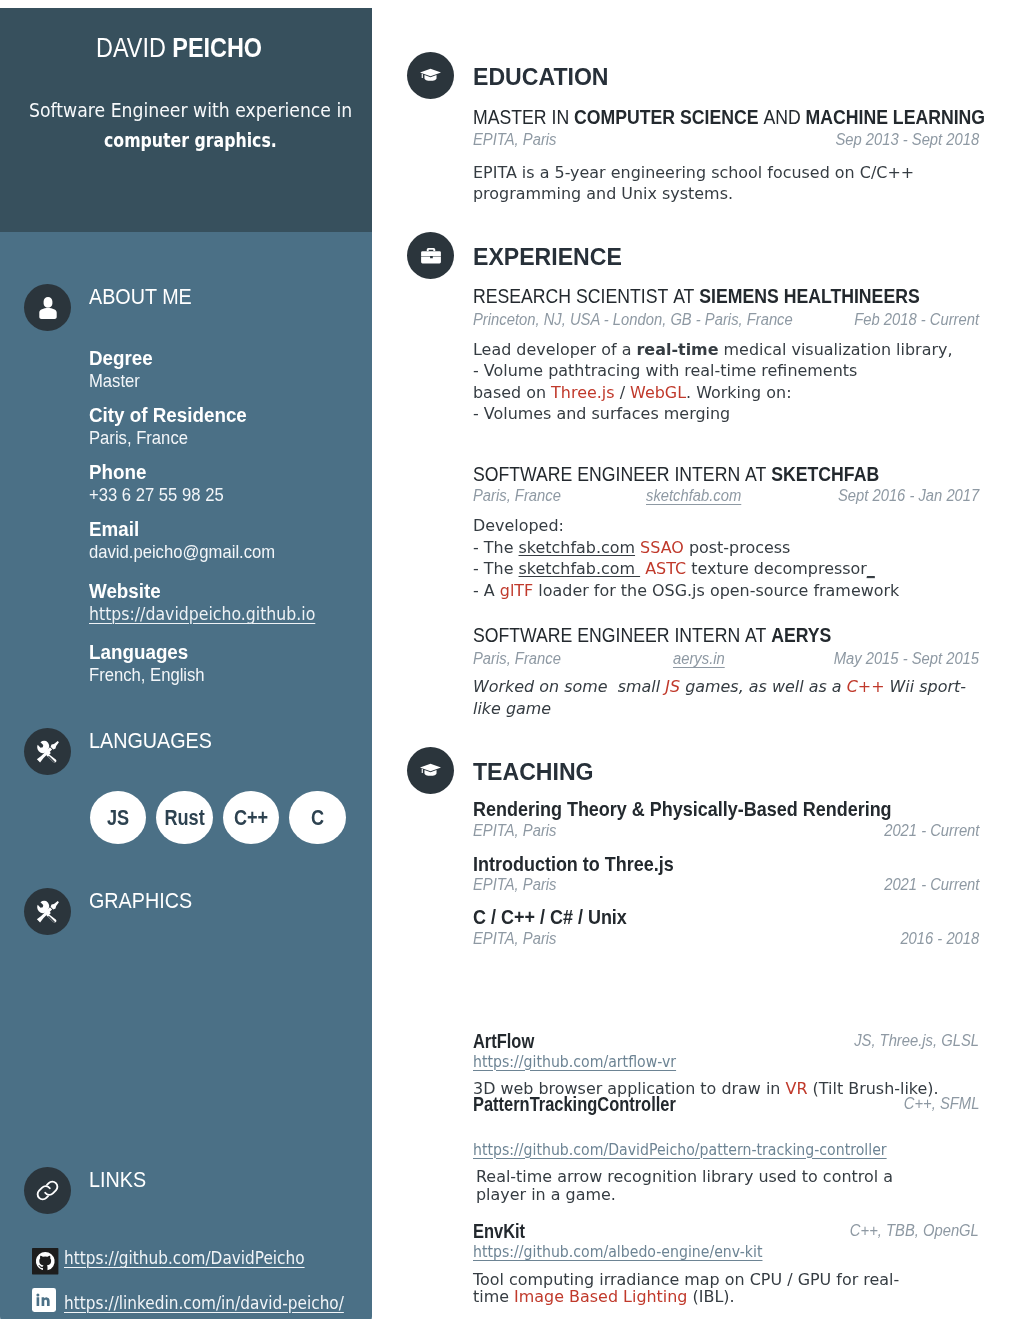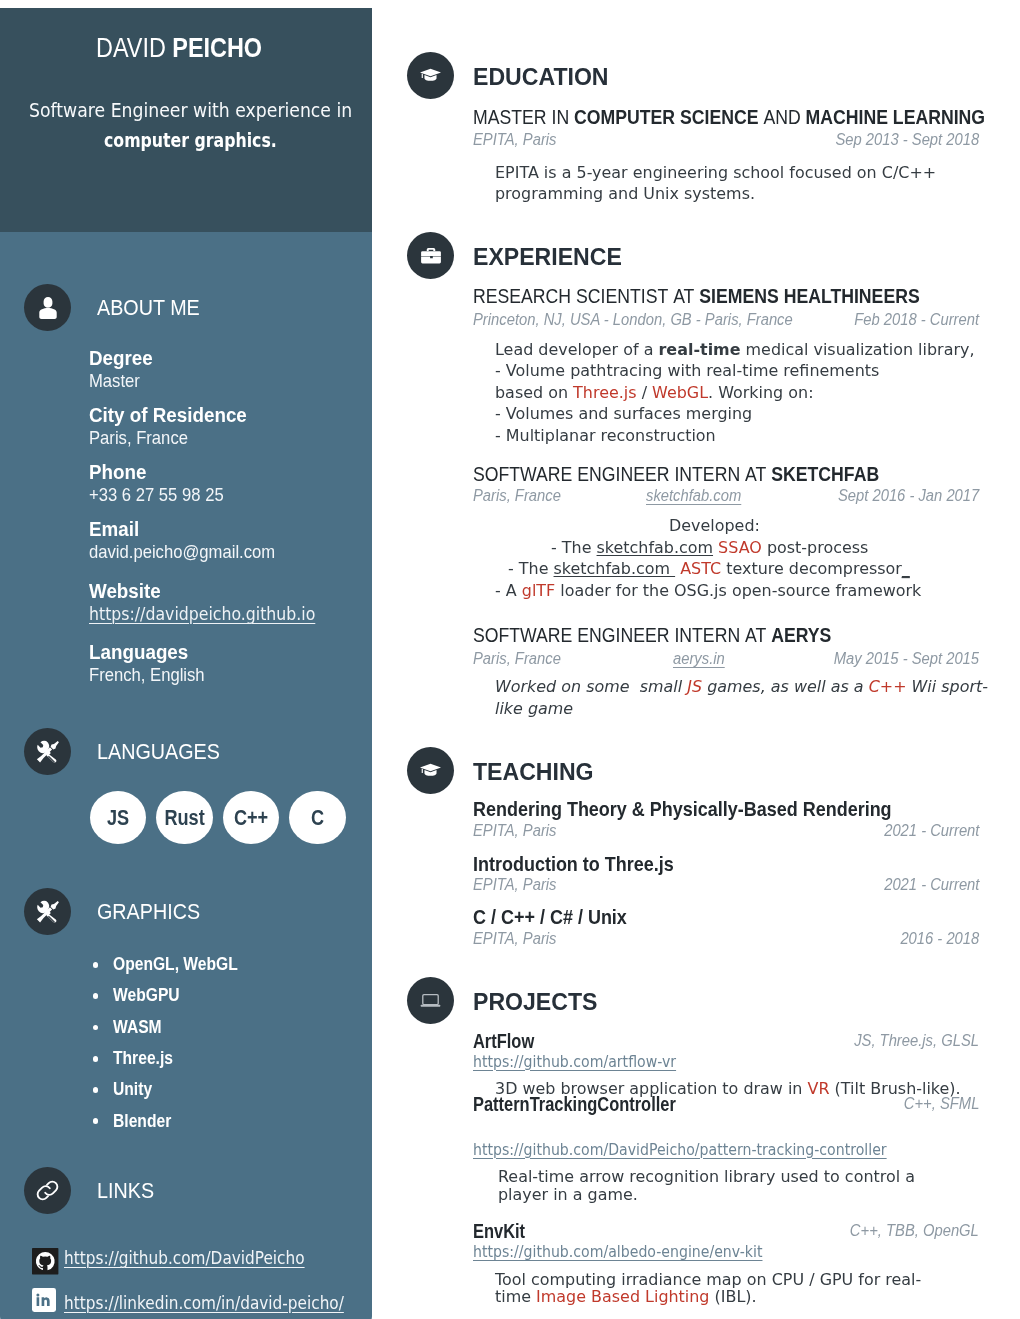--- a/index.html
+++ b/index.html
@@ -10,21 +10,21 @@
   .sidebar{position:absolute;left:0;top:8px;width:372px;height:1319px;background:#4b7086;color:#fff;border-radius:11px;}
   .side-head{position:absolute;left:0;top:0;width:372px;height:224px;background:#37505d;}
   .name{position:absolute;left:96px;top:30px;font-size:27px;font-weight:400;color:#fff;line-height:20px;
         white-space:nowrap;display:inline-block;transform:scaleX(.867);transform-origin:left top;}
   .name b{font-weight:700;}
   .tag1{position:absolute;left:28.5px;top:95px;font-family:"DejaVu Sans",sans-serif;font-size:19.5px;
         color:#f7f9fb;line-height:15px;white-space:nowrap;display:inline-block;transform:scaleX(.886);transform-origin:left top;}
   .tag2{position:absolute;left:104px;top:125px;font-family:"DejaVu Sans",sans-serif;font-size:19px;font-weight:700;
         color:#fff;line-height:15px;white-space:nowrap;display:inline-block;transform:scaleX(.829);transform-origin:left top;}
 
-  .sec-head{position:absolute;left:24px;display:flex;align-items:center;gap:8px;}
+  .sec-head{position:absolute;left:24px;display:flex;}
   .sec-icon{width:47px;height:47px;border-radius:50%;background:#2b353c;display:flex;align-items:center;
             justify-content:center;flex:0 0 47px;}
   .sec-title{margin-left:18px;font-size:22.2px;color:#fff;font-weight:400;white-space:nowrap;
              display:inline-block;transform:scaleX(.89);transform-origin:left center;}
 
   .kvlist{position:absolute;left:89px;top:0;}
   .kv{position:absolute;left:0;}
   .kv .k{font-size:19.4px;font-weight:700;color:#fff;line-height:14px;white-space:nowrap;
          display:inline-block;transform:scaleX(.97);transform-origin:left top;}
   .kv .v{font-size:18.2px;color:#f3f6f9;line-height:13px;white-space:nowrap;font-weight:400;
@@ -58,21 +58,21 @@
   .role{position:absolute;left:101px;font-size:20.8px;color:#23292e;line-height:14.3px;white-space:nowrap;
         display:inline-block;transform:scaleX(.849);transform-origin:left top;font-weight:400;}
   .role b{font-weight:700;}
   .meta{position:absolute;left:101px;width:506px;height:12px;font-size:17.3px;font-style:italic;color:#8e99a3;
         line-height:11.9px;font-family:"Liberation Sans",sans-serif;}
   .meta span{display:inline-block;white-space:nowrap;transform:scaleX(.855);}
   .meta .m-l{position:absolute;left:0;top:0;transform-origin:left top;}
   .meta .m-c{position:absolute;top:0;transform-origin:left top;text-decoration:underline;text-underline-offset:2.5px;text-decoration-thickness:1px;}
   .meta .m-r{position:absolute;right:0;top:0;transform-origin:right top;}
   .body{position:absolute;left:101px;font-family:"DejaVu Sans",sans-serif;font-size:16.5px;color:#353c42;}
-  .body div{white-space:nowrap;display:block;height:21.5px;line-height:12.03px;margin-left:22px;}
+  .body div{white-space:nowrap;display:block;height:21.5px;line-height:12.03px;}
   .pbody div{height:17.6px;}
   .body div > span.ln{display:inline-block;white-space:nowrap;transform:scaleX(.966);transform-origin:left top;}
   .red{color:#c0392b;}
   .ul{text-decoration:underline;text-underline-offset:1.5px;text-decoration-thickness:1px;}
   .teach-title{position:absolute;left:101px;font-size:20.5px;font-weight:700;color:#23292e;line-height:14.1px;
                white-space:nowrap;display:inline-block;transform:scaleX(.877);transform-origin:left top;}
   .proj-row{position:absolute;left:101px;width:506px;height:12.8px;}
   .proj-name{position:absolute;left:0;top:0;font-size:20px;font-weight:700;color:#23292e;line-height:13.7px;
              white-space:nowrap;display:inline-block;transform:scaleX(.822);transform-origin:left top;}
   .proj-tags{position:absolute;right:0;top:0;font-size:17.3px;font-style:italic;color:#8e99a3;white-space:nowrap;
@@ -152,28 +152,20 @@
         <svg width="23.4" height="23.4" viewBox="0 0 24 24" fill="#fff" aria-hidden="true" style="display:block">
           <path d="M10.4 1a6.1 6.1 0 0 0-5.85 1.2l2.9 2.9-.5 2.3-2.3.5-2.9-2.9A6.1 6.1 0 0 0 9.1 13.2l3.15 3.15 3-3L12.1 10.2A6.1 6.1 0 0 0 10.4 1z"></path>
           <path d="M22.3 1 18.45 4l-2.5.7-.95 2.3 2.7 2.7 2.3-.95.7-2.5L23.5 2.4z"></path>
           <path d="M16.5 9.7 7.5 18.7l-3.3 4.4L.9 19.8l4.4-3.3 9-9z"></path>
           <path d="M12.3 13.9 10.6 15.6l7 7a1.9 1.9 0 0 0 2.7 0 1.9 1.9 0 0 0 0-2.7zm.85 2.25 5.95 5.95a.58.58 0 0 1-.82.82L12.33 17z" fill-rule="evenodd"></path>
         </svg>
       </span>
       <span class="sec-title">GRAPHICS</span>
     </div>
 
-    <ul class="bullets" style="top:950.1px">
-      <li><span>OpenGL, WebGL</span></li>
-      <li><span>WebGPU</span></li>
-      <li><span>WASM</span></li>
-      <li><span>Three.js</span></li>
-      <li><span>Unity</span></li>
-      <li><span>Blender</span></li>
-    </ul>
 
     <div class="sec-head" style="top:1159px">
       <span class="sec-icon">
         <svg width="29" height="29" viewBox="0 0 24 24" fill="none" stroke="#fff" stroke-width="1.55" stroke-linecap="round" stroke-linejoin="round" aria-hidden="true" style="display:block">
           <path d="M10.1 13.9a4.2 4.2 0 0 0 6.34.45l2.5-2.5a4.2 4.2 0 1 0-5.94-5.94l-1.43 1.43"></path>
           <path d="M13.9 10.1a4.2 4.2 0 0 0-6.34-.45l-2.5 2.5a4.2 4.2 0 1 0 5.94 5.94l1.43-1.43"></path>
         </svg>
       </span>
       <span class="sec-title">LINKS</span>
     </div>
@@ -239,31 +231,30 @@
       <div class="role" style="top:289.2px">RESEARCH&nbsp;SCIENTIST&nbsp;AT&nbsp;<b>SIEMENS&nbsp;HEALTHINEERS</b></div>
       <div class="meta" style="top:313.5px">
           <span class="m-l">Princeton, NJ, USA - London, GB - Paris, France</span>
           <span class="m-r">Feb 2018 - Current</span>
         </div>
       <div class="body" style="top:343.7px;">
         <div class="nowrapfit"><span class="ln">Lead&nbsp;developer&nbsp;of&nbsp;a&nbsp;<b>real-time</b>&nbsp;medical&nbsp;visualization&nbsp;library,</span></div>
         <div class="nowrapfit"><span class="ln">-&nbsp;Volume&nbsp;pathtracing&nbsp;with&nbsp;real-time&nbsp;refinements</span></div>
         <div class="nowrapfit"><span class="ln">based&nbsp;on&nbsp;<span class="red">Three.js</span>&nbsp;/&nbsp;<span class="red">WebGL</span>.&nbsp;Working&nbsp;on:</span></div>
         <div class="nowrapfit"><span class="ln">-&nbsp;Volumes&nbsp;and&nbsp;surfaces&nbsp;merging</span></div>
-        <div class="nowrapfit"><span class="ln">-&nbsp;Multiplanar&nbsp;reconstruction</span></div>
       </div>
     </div>
     <div class="blk">
       <div class="role" style="top:466.6px">SOFTWARE&nbsp;ENGINEER&nbsp;INTERN&nbsp;AT&nbsp;<b>SKETCHFAB</b></div>
       <div class="meta" style="top:490.3px">
           <span class="m-l">Paris, France</span>
           <span class="m-c" style="left:173px">sketchfab.com</span>
           <span class="m-r">Sept 2016 - Jan 2017</span>
         </div>
-      <div class="body" style="top:520.1px;text-align:center;">
+      <div class="body" style="top:520.1px;">
         <div class="nowrapfit"><span class="ln">Developed:</span></div>
         <div class="nowrapfit"><span class="ln">-&nbsp;The&nbsp;<span class="ul">sketchfab.com</span>&nbsp;<span class="red">SSAO</span>&nbsp;post-process</span></div>
         <div class="nowrapfit"><span class="ln">-&nbsp;The&nbsp;<span class="ul">sketchfab.com&nbsp;</span>&nbsp;<span class="red">ASTC</span>&nbsp;texture&nbsp;decompressor<span class="ul">_</span></span></div>
         <div class="nowrapfit"><span class="ln">-&nbsp;A&nbsp;<span class="red">glTF</span>&nbsp;loader&nbsp;for&nbsp;the&nbsp;OSG.js&nbsp;open-source&nbsp;framework</span></div>
       </div>
     </div>
     <div class="blk">
       <div class="role" style="top:628.3px">SOFTWARE&nbsp;ENGINEER&nbsp;INTERN&nbsp;AT&nbsp;<b>AERYS</b></div>
       <div class="meta" style="top:653.4px">
           <span class="m-l">Paris, France</span>
@@ -302,29 +293,20 @@
         </div>
     </div>
     <div class="blk">
       <div class="teach-title" style="top:910.2px">C / C++ / C# / Unix</div>
       <div class="meta" style="top:933.1px">
           <span class="m-l">EPITA, Paris</span>
           <span class="m-r">2016 - 2018</span>
         </div>
     </div>
 
-    <div class="m-sec-head" style="top:977px">
-      <span class="sec-icon">
-        <svg width="25" height="25" viewBox="0 0 24 24" fill="none" aria-hidden="true">
-          <rect x="4.6" y="6.4" width="14.8" height="9.6" rx="1.1" stroke="#b6bcc1" stroke-width="1.25"></rect>
-          <rect x="2.7" y="16.1" width="18.6" height="1.9" rx=".5" fill="#b6bcc1"></rect>
-        </svg>
-      </span>
-      <span class="m-sec-title">PROJECTS</span>
-    </div>
 
     <div class="blk">
       <div class="proj-row" style="top:1034.5px">
           <span class="proj-name">ArtFlow</span>
           <span class="proj-tags">JS, Three.js, GLSL</span>
         </div>
       <div class="proj-urlrow" style="top:1055.8px"><span class="proj-url">https://github.com/artflow-vr</span></div>
       <div class="body pbody" style="top:1083.4px;text-decoration:underline;">
         <div class="nowrapfit"><span class="ln">3D&nbsp;web&nbsp;browser&nbsp;application&nbsp;to&nbsp;draw&nbsp;in&nbsp;<span class="red">VR</span>&nbsp;(Tilt&nbsp;Brush-like).</span></div>
       </div>

